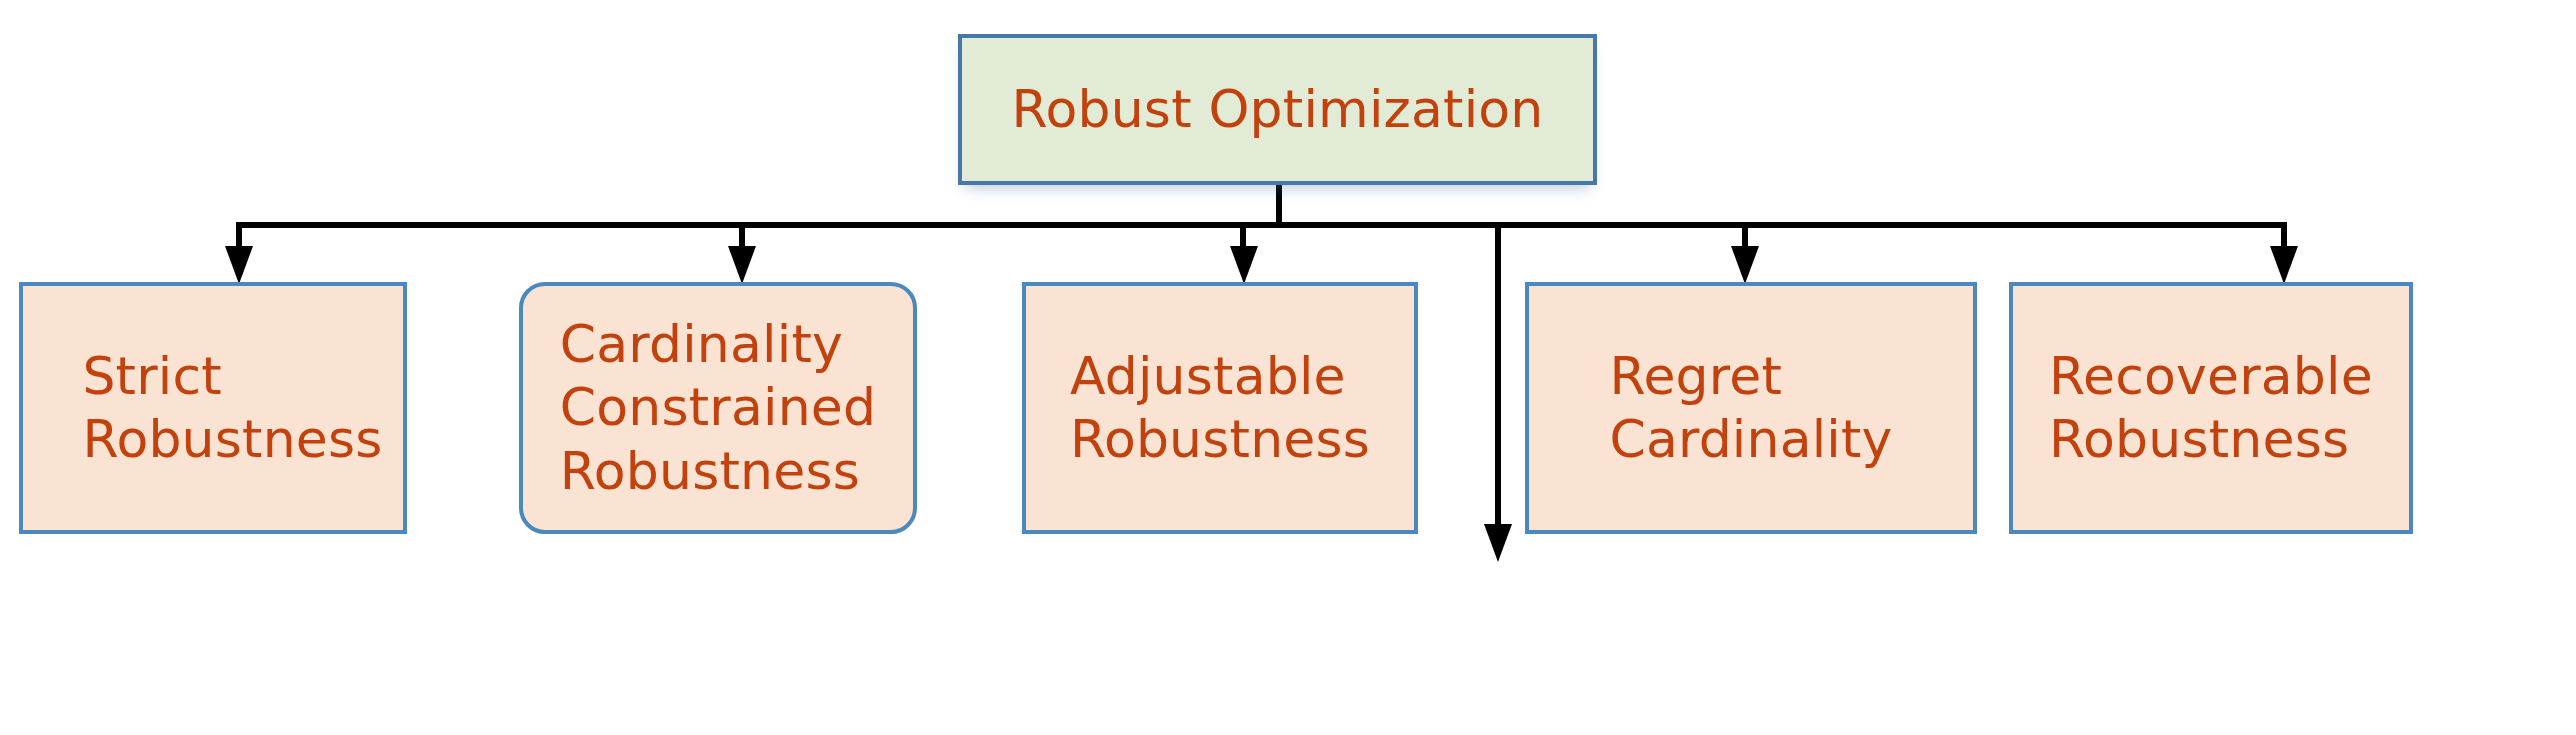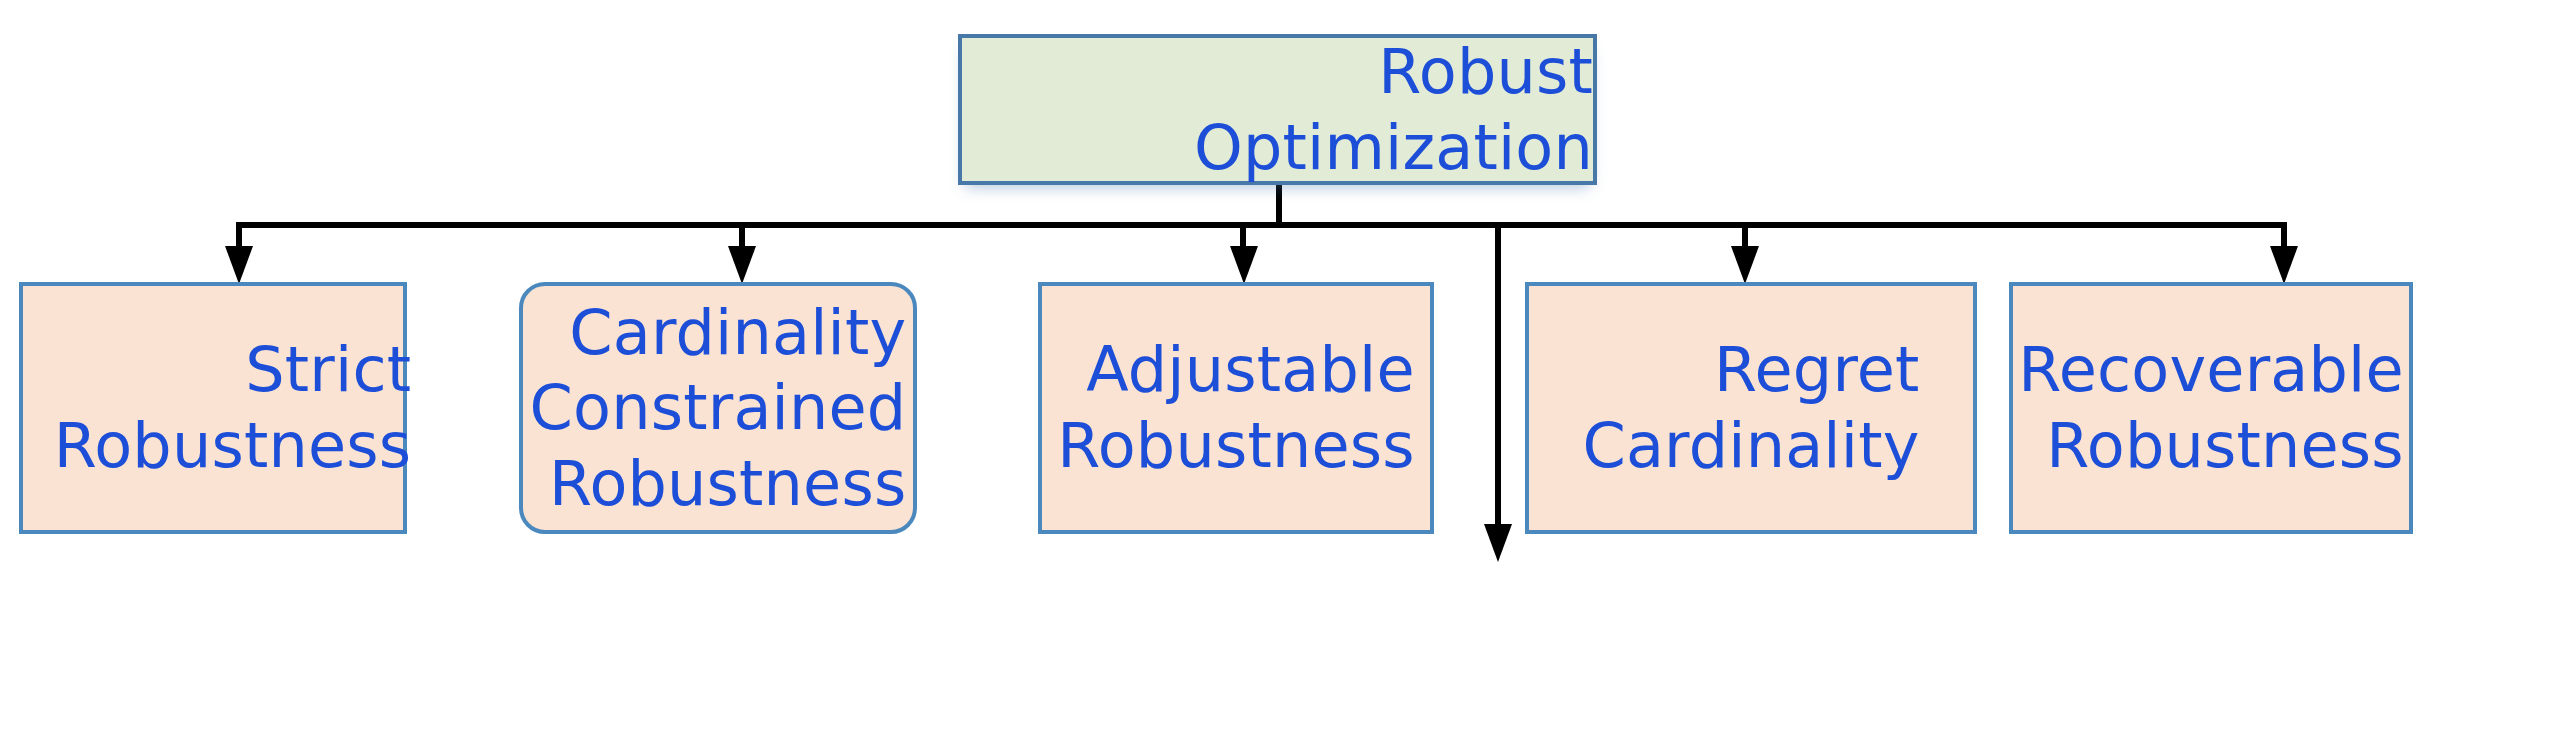--- a/index.html
+++ b/index.html
@@ -17,23 +17,23 @@
   }
 
   
   .node {
     position: absolute;
     box-sizing: border-box;
     border: 4.1px solid #4A88BE;
     display: flex;
     align-items: center;
     justify-content: center;
-    text-align: right;
-    color: #1d4ed8;
-    font-size: 62px;
+    text-align: left;
+    color: #c2410c;
+    font-size: 52px;
     line-height: 1.22;
     letter-spacing: 0.2px;
     white-space: pre-line;
     user-select: none;
   }
   .node.root {
     background: #E2EBD5;
     border-color: #4878A8;
     box-shadow: 0 8.2px 15px -6.6px rgba(70,120,170,0.45);
   }
@@ -88,21 +88,21 @@
 
   <div class="node root" style="left:958px; top:34px; width:639px; height:151px;">Robust Optimization</div>
 
   <div class="node leaf" style="left:19px; top:282px; width:388px; height:252px;padding-left:39px;">Strict
 Robustness</div>
 
   <div class="node leaf" style="left:519px; top:282px; width:398px; height:252px;border-radius:26px;">Cardinality
 Constrained
 Robustness</div>
 
-  <div class="node leaf" style="left:1022px; top:282px; width:396px; height:252px;margin-left:16px;">Adjustable
+  <div class="node leaf" style="left:1022px; top:282px; width:396px; height:252px;">Adjustable
 Robustness</div>
 
   <div class="node leaf" style="left:1525px; top:282px; width:452px; height:252px;">Regret
 Cardinality</div>
 
   <div class="node leaf" style="left:2009px; top:282px; width:404px; height:252px;">Recoverable
 Robustness</div>
 
 
 </div>

